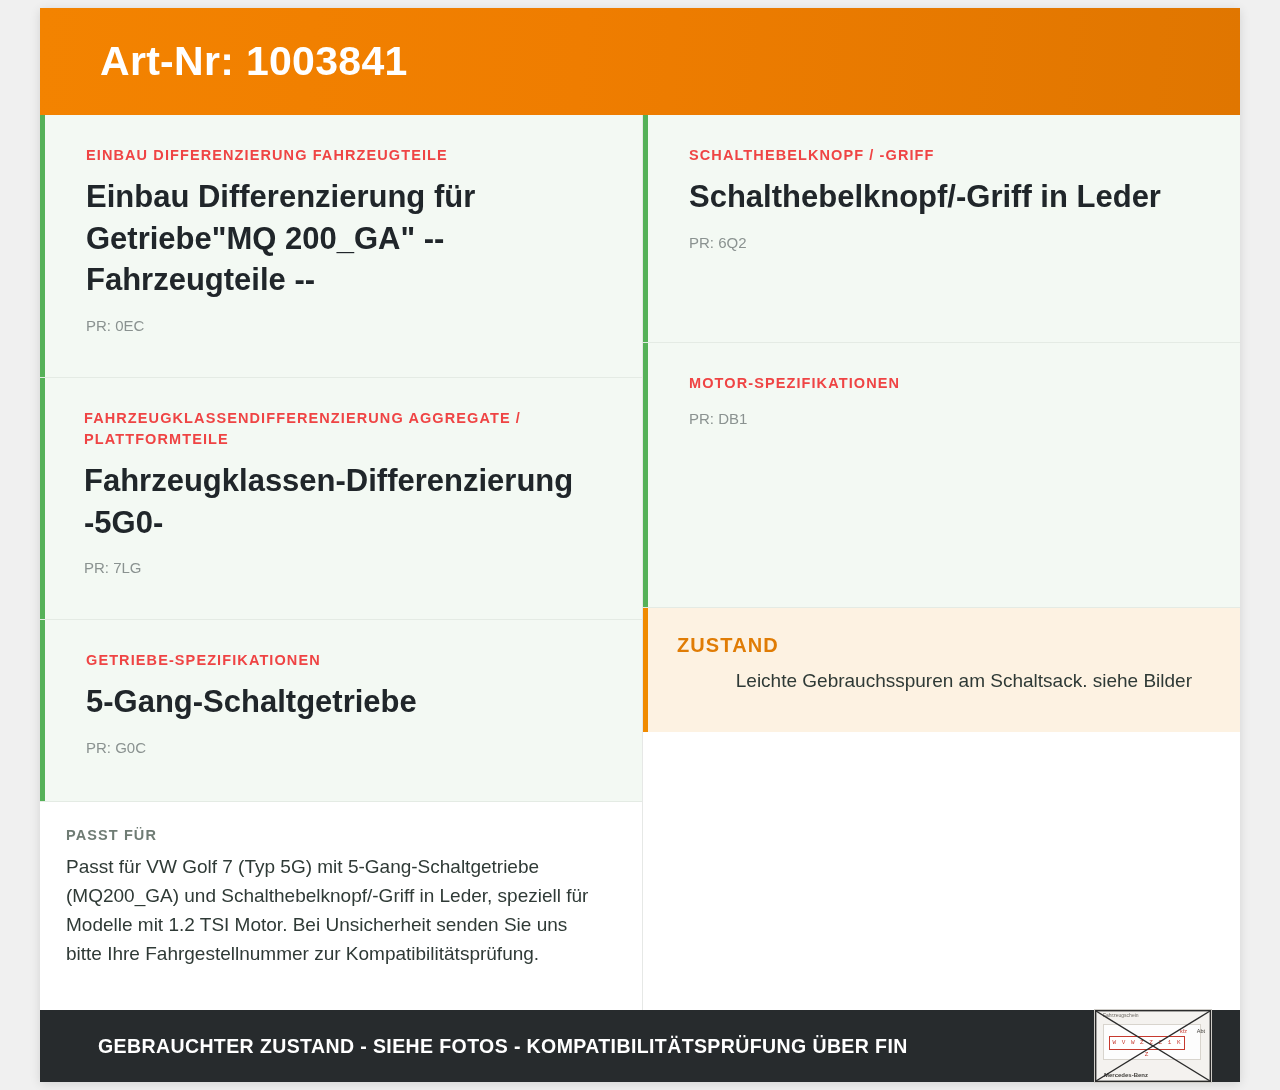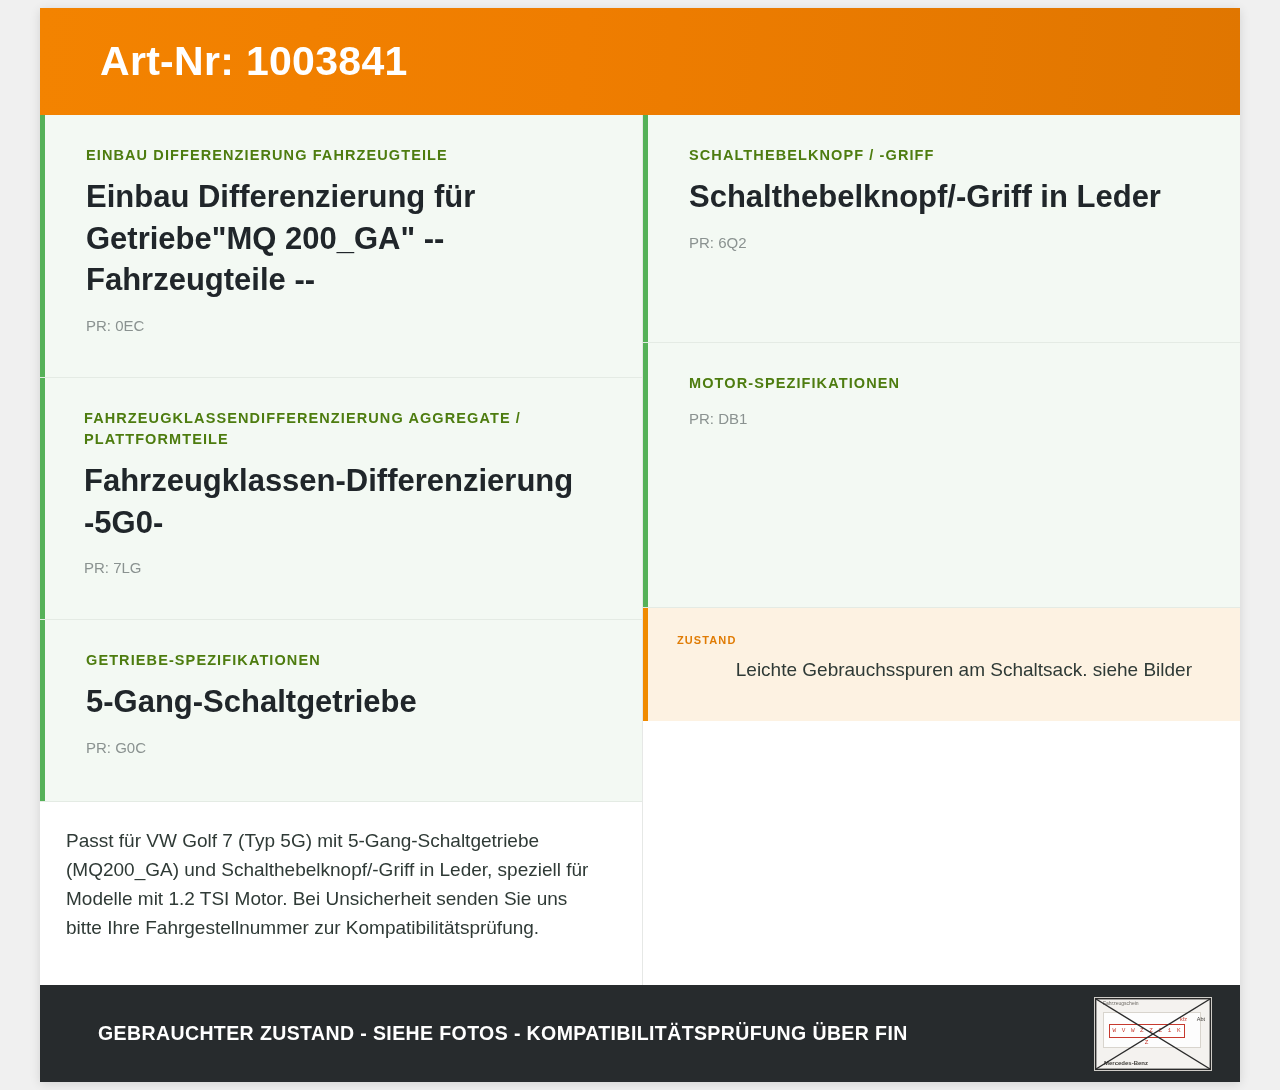--- a/index.html
+++ b/index.html
@@ -72,21 +72,21 @@
   .card::before {
     content: "";
     position: absolute;
     left: 0;
     top: 0;
     bottom: 0;
     width: 5px;
     background: #55b158;
   }
   .card-label {
-    color: #4d7c0f;
+    color: #ef4444;
     font-size: 14.5px;
     font-weight: bold;
     letter-spacing: 1.1px;
     text-transform: uppercase;
     line-height: 1.45;
     margin: 0 0 10px 0;
   }
   .card-value {
     color: #20262a;
     font-size: 31px;
@@ -141,41 +141,41 @@
     content: "";
     position: absolute;
     left: 0;
     top: 0;
     bottom: 0;
     width: 5px;
     background: #f08b00;
   }
   .zustand-label {
     color: #e07c05;
-    font-size: 11px;
+    font-size: 20px;
     font-weight: bold;
     letter-spacing: 1.1px;
     text-transform: uppercase;
     margin: 0 0 10px 0;
   }
   .zustand-text {
     color: #2f3a36;
     font-size: 19px;
     line-height: 1.5;
     margin: 8px;
     text-align: right;
   }
   .col-right .filler {
     flex: 1 1 auto;
     background: #ffffff;
   }
 
   
   .footer {
-    height: 97px;
+    height: 72px;
     background: #272b2d;
     display: flex;
     align-items: center;
     position: relative;
     flex: 0 0 auto;
   }
   .footer-text {
     color: #ffffff;
     font-size: 19.5px;
     font-weight: bold;
@@ -281,20 +281,21 @@
         <p class="card-pr">PR: 7LG</p>
       </div>
 
       <div class="card card-c">
         <p class="card-label">GETRIEBE-SPEZIFIKATIONEN</p>
         <p class="card-value">5-Gang-Schaltgetriebe</p>
         <p class="card-pr">PR: G0C</p>
       </div>
 
       <div class="fits">
+        <p class="fits-label">PASST FÜR</p>
         <p class="fits-text">Passt für VW Golf 7 (Typ 5G) mit 5-Gang-Schaltgetriebe (MQ200_GA) und Schalthebelknopf/-Griff in Leder, speziell für Modelle mit 1.2 TSI Motor. Bei Unsicherheit senden Sie uns bitte Ihre Fahrgestellnummer zur Kompatibilitätsprüfung.</p>
       </div>
 
     </div>
 
     <div class="col col-right">
 
       <div class="card card-d">
         <p class="card-label">SCHALTHEBELKNOPF / -GRIFF</p>
         <p class="card-value">Schalthebelknopf/-Griff in Leder</p>

